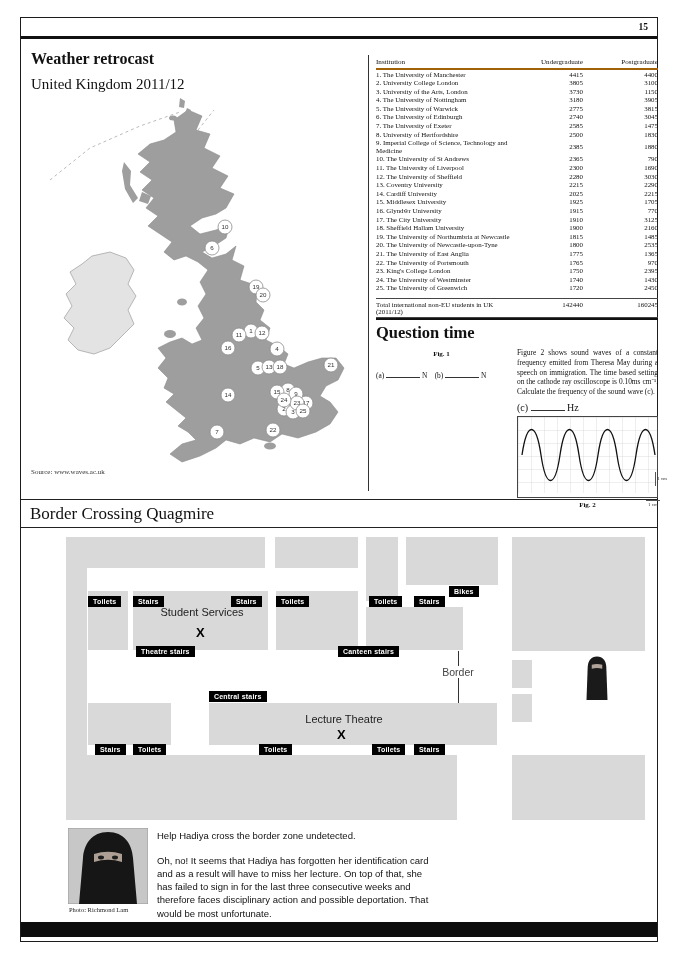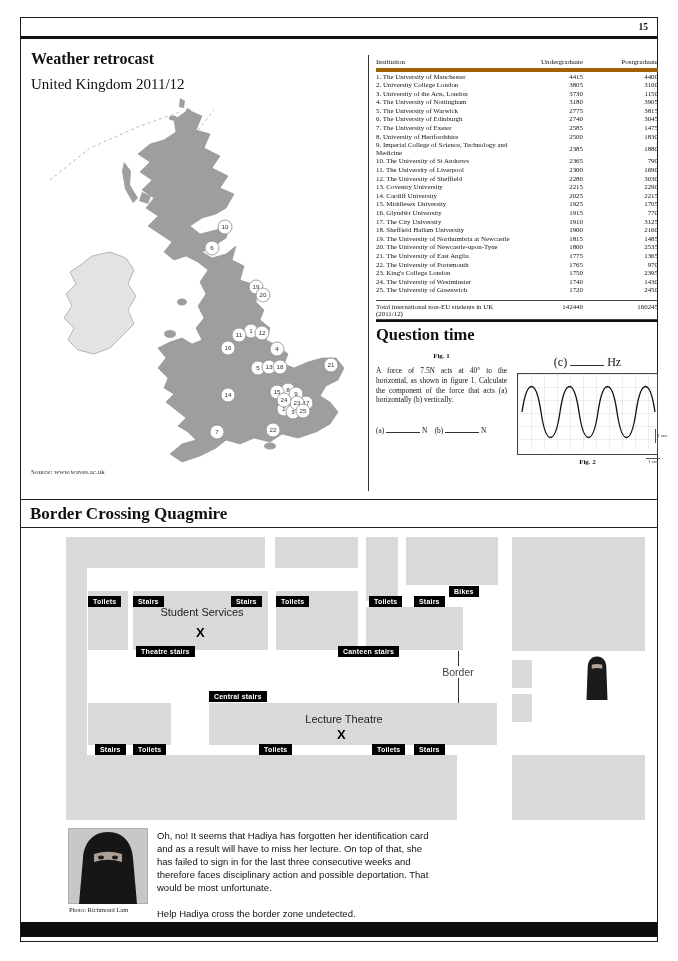--- a/index.html
+++ b/index.html
@@ -17,46 +17,46 @@
   .uk-map { position:absolute; left:30px; top:96px; width:330px; height:380px; }
   .marker-circle { fill:#ffffff; stroke:#8a8a8a; stroke-width:0.8; }
   .marker-num { font-family:"Liberation Sans", sans-serif; font-size:6.2px; fill:#333; text-anchor:middle; }
   .map-source { position:absolute; left:31px; top:468px; font-size:7px; color:#333; }
   .col-divider { position:absolute; left:368px; top:55px; height:436px; width:0; border-left:1px solid #333; }
 
   
   .right-col { position:absolute; left:376px; top:54px; width:282px; }
   .uni-title { font-size:12.6px; line-height:1.28; border-bottom:1px solid #333; padding-bottom:6px; }
   table.uni { width:100%; border-collapse:collapse; font-size:6.9px; margin-top:3px; }
-  table.uni th { font-weight:normal; font-size:7.1px; text-align:left; border-bottom:4px solid #a16207; padding:1px 0 2px; }
+  table.uni th { font-weight:normal; font-size:7.1px; text-align:left; border-bottom:2px solid #a16207; padding:1px 0 2px; }
   table.uni th.num, table.uni td.num { text-align:right; }
   th.c2 { width:62px; } th.c3 { width:75px; }
   table.uni td { padding:0.5px 0; line-height:1.1; }
   .total-row { display:grid; grid-template-columns:1fr 62px 75px; font-size:6.9px; border-top:1px solid #444; border-bottom:1px solid #444; padding:2px 0; margin-top:6px; }
   .total-row .num { text-align:right; }
 
   .qt-head { margin-top:0; border-top:2px solid #111; padding-top:3px; font-weight:bold; font-size:16.5px; }
   .qt-cols { display:flex; gap:10px; margin-top:5px; }
   .qt-left { width:131px; }
   .qt-right { width:141px; }
   .figbox { border:1px solid #444; background:#fff; }
   .figcap { font-weight:bold; font-size:7px; text-align:center; margin-top:2px; }
   .qt-text { font-size:7.4px; line-height:1.3; text-align:justify; margin-top:6px; }
   .qt-text-r { font-size:7.4px; line-height:1.3; text-align:justify; }
-  .answers { font-size:7.4px; margin-top:20px; }
+  .answers { font-size:7.4px; margin-top:12px; }
   .blank { display:inline-block; width:34px; border-bottom:1px solid #333; height:8px; }
-  .answer-c { font-size:12px; text-align:center; margin:5px 0 3px; }
+  .answer-c { font-size:10px; text-align:left; margin:5px 0 3px; }
   .fig2wrap { position:relative; }
   .scale-h { position:absolute; right:-2px; bottom:-9px; font-size:5px; color:#333; border-top:1px solid #555; padding-top:0.5px; width:14px; text-align:center; }
   .scale-v { position:absolute; right:-9px; bottom:12px; font-size:5px; color:#333; border-left:1px solid #555; padding-left:1px; height:14px; line-height:14px; }
   .figcap2 { font-weight:bold; font-size:7px; margin-top:3px; text-align:center; }
 
   
   .sec-rule-a { position:absolute; left:21px; top:499px; width:636px; height:1px; background:#222; }
-  .bc-title { position:absolute; left:30px; top:504px; font-weight:bold; font-size:17px; }
+  .bc-title { position:absolute; left:30px; top:504px; font-weight:normal; font-size:17px; }
   .sec-rule-b { position:absolute; left:21px; top:527px; width:636px; height:1px; background:#222; }
 
   .plan { position:absolute; left:65px; top:533px; width:585px; height:290px; }
   .blk { position:absolute; background:#d9d9d9; }
   .chip { position:absolute; background:#000; color:#fff; font-family:"Liberation Sans", sans-serif; font-weight:bold; font-size:7px; padding:2px 5px; white-space:nowrap; letter-spacing:0.2px; }
   .room-label { position:absolute; transform:translateX(-50%); font-family:"Liberation Sans", sans-serif; font-size:11px; color:#222; white-space:nowrap; }
   .x-mark { position:absolute; font-family:"Liberation Sans", sans-serif; font-weight:bold; font-size:13px; color:#000; }
   .border-line { position:absolute; left:393px; top:118px; width:0; height:52px; border-left:1px solid #333; }
   .border-label { position:absolute; left:393px; top:133px; transform:translateX(-50%); font-family:"Liberation Sans", sans-serif; font-size:10.5px; color:#444; background:#fff; padding:0 3px; }
   .plan-figure { position:absolute; left:517px; top:122px; width:30px; height:45px; }
@@ -294,33 +294,33 @@
     <span>Total international non-EU students in UK (2011/12)</span>
     <span class="num">142440</span>
     <span class="num">160245</span>
   </div>
 
   <div class="qt-head">Question time</div>
 
   <div class="qt-cols">
     <div class="qt-left">
       <div class="figcap">Fig. 1</div>
-      <div class="qt-text">A force of 7.5N acts at 40° to the horizontal, as shown in figure 1. Calculate the component of the force that acts (a) horizontally (b) vertically.</div>
       <div class="answers">
         <span>(a)</span>
         <span class="blank"></span>
         <span>N</span>
         &nbsp;&nbsp;
         <span>(b)</span>
         <span class="blank"></span>
         <span>N</span>
       </div>
     </div>
 
     <div class="qt-right">
+      <div class="qt-text-r">Figure 2 shows sound waves of a constant frequency emitted from Theresa May during a speech on immigration. The time based setting on the cathode ray oscilloscope is 0.10ms cm⁻¹. Calculate the frequency of the sound wave (c).</div>
       <div class="answer-c">
         <span>(c)</span>
         <span class="blank"></span>
         <span>Hz</span>
       </div>
       <div class="fig2wrap">
         <div class="figbox">
           <svg width="139" height="76" viewBox="0 0 139 76">
             <defs>
               <pattern id="grid" width="13" height="13" patternUnits="userSpaceOnUse">
@@ -396,17 +396,17 @@
   <rect width="80" height="76" fill="#c7c7c7"></rect>
   <rect width="80" height="76" fill="none" stroke="#999" stroke-width="1"></rect>
   <path d="M40,4 C24,4 16,16 15,30 L11,76 L69,76 L65,30 C64,16 56,4 40,4 Z" fill="#161616"></path>
   <path d="M26,26 Q40,21.5 54,26 L54,34 Q40,29.5 26,34 Z" fill="#ad9f93"></path>
   <ellipse cx="33" cy="29.5" rx="3" ry="1.9" fill="#1d1d1d"></ellipse>
   <ellipse cx="47" cy="29.5" rx="3" ry="1.9" fill="#1d1d1d"></ellipse>
 </svg>
 <div class="photo-credit">Photo: Richmond Lam</div>
 
 <div class="story">
+  <p>Help Hadiya cross the border zone undetected.</p>
   <p>Oh, no! It seems that Hadiya has forgotten her identification card and as a result will have to miss her lecture. On top of that, she has failed to sign in for the last three consecutive weeks and therefore faces disciplinary action and possible deportation. That would be most unfortunate.</p>
-  <p>Help Hadiya cross the border zone undetected.</p>
 </div>
 
 <div class="footer-bar"></div>
 
 </body></html>

